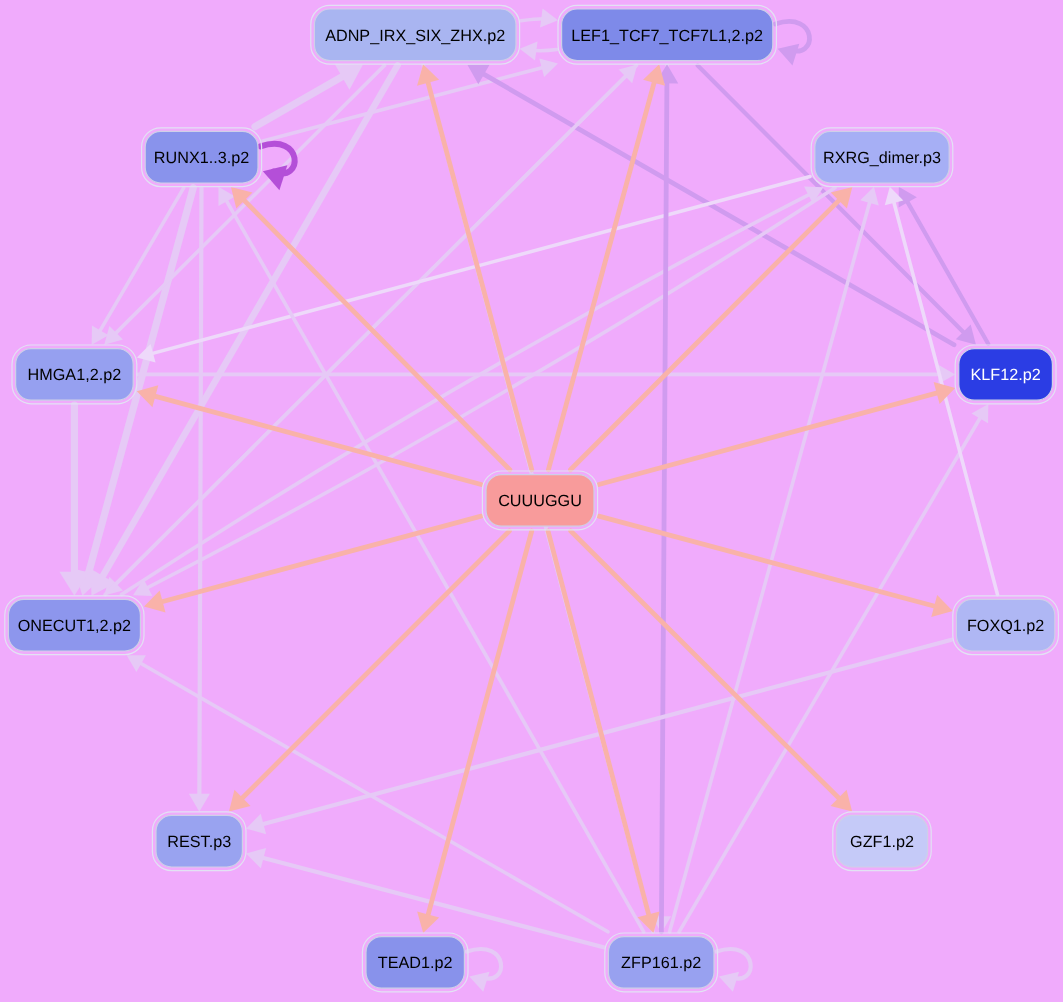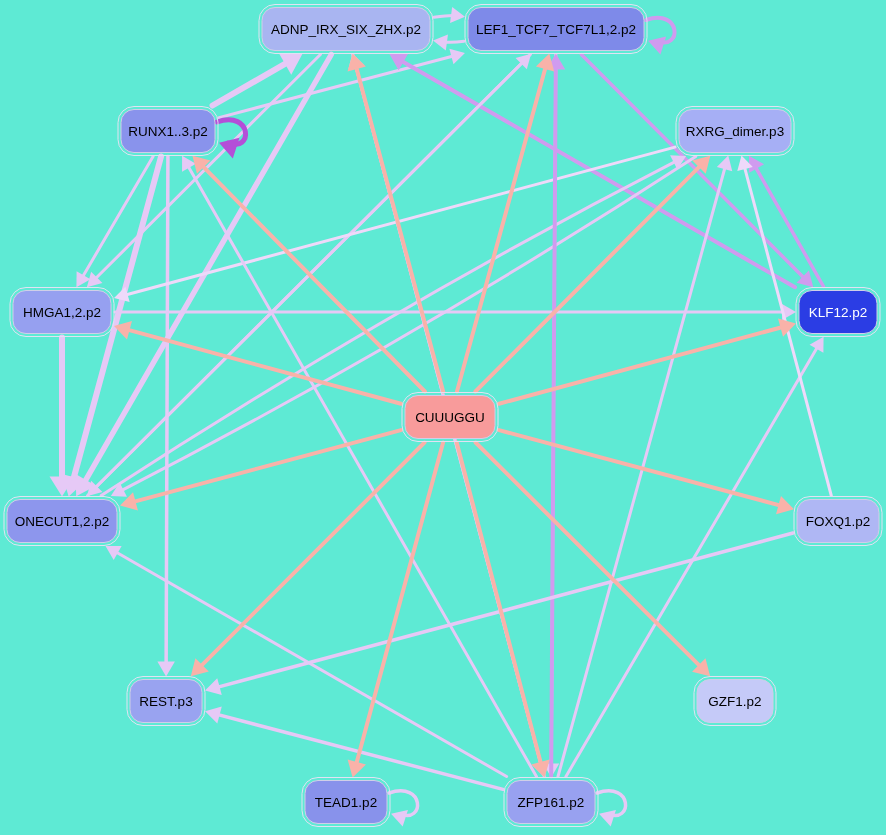--- a/index.html
+++ b/index.html
@@ -1,17 +1,17 @@
 <!DOCTYPE html>
 <html><head>
 <meta charset="utf-8">
 <style>
   html,body{margin:0;padding:0;background:#ffffff;}
   body{font-family:"Liberation Sans", sans-serif;}
-  .stage{position:relative;width:886px;height:835px;background:#5eead4;overflow:hidden;}
+  .stage{position:relative;width:886px;height:835px;background:#f0abfc;overflow:hidden;}
   svg{display:block;}
   .node-label{font-family:"Liberation Sans", sans-serif;font-size:13.5px;pointer-events:none;}
   .edge{fill:none;}
 </style>
 </head>
 <body>
 
 <div class="stage">
   <svg id="net" xmlns="http://www.w3.org/2000/svg" width="886" height="835" viewBox="0 0 886 835">
       <g>

